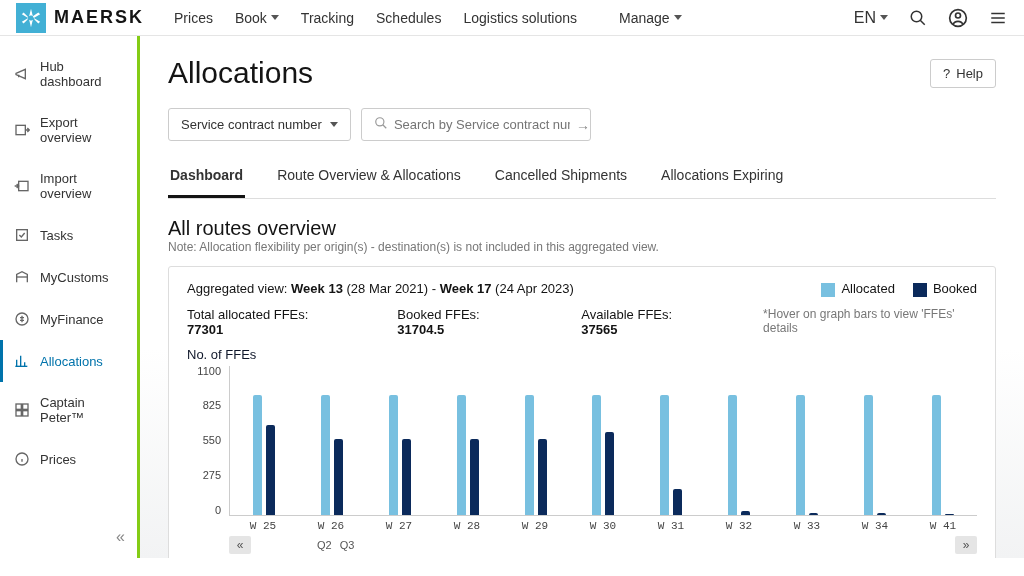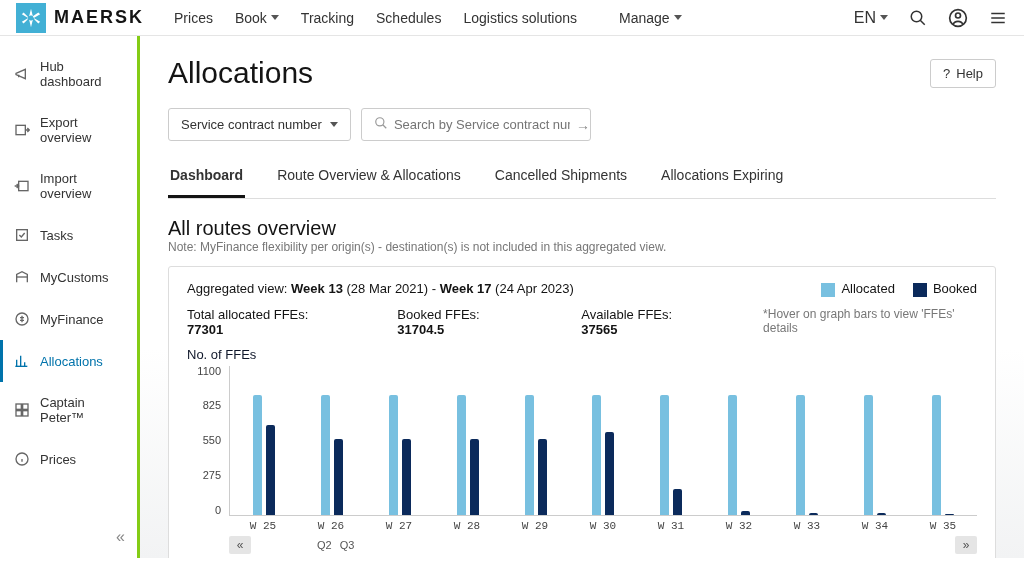--- a/index.html
+++ b/index.html
@@ -245,21 +245,21 @@
     </div>
 
     <div class="tabs">
       <div class="tab active">Dashboard</div>
       <div class="tab">Route Overview &amp; Allocations</div>
       <div class="tab">Cancelled Shipments</div>
       <div class="tab">Allocations Expiring</div>
     </div>
 
     <div class="section-title">All routes overview</div>
-    <div class="note">Note: MyFinance flexibility per origin(s) - destination(s) is not included in this aggregated view.</div>
+    <div class="note">Note: Allocation flexibility per origin(s) - destination(s) is not included in this aggregated view.</div>
 
     <div class="card">
       <div class="card-header">
         <div class="agg-view">
           <span>Aggregated view: </span><b>Week 13</b><span> (28 Mar 2021) - </span><b>Week 17</b><span> (24 Apr 2023)</span>
         </div>
         <div class="legend">
           <span><span class="swatch sw-alloc"></span><span>Allocated</span></span>
           <span><span class="swatch sw-book"></span><span>Booked</span></span>
         </div>
@@ -331,21 +331,21 @@
               <div>W 25</div>
               <div>W 26</div>
               <div>W 27</div>
               <div>W 28</div>
               <div>W 29</div>
               <div>W 30</div>
               <div>W 31</div>
               <div>W 32</div>
               <div>W 33</div>
               <div>W 34</div>
-              <div>W 35</div>
+              <div>W 41</div>
             </div>
           <div class="scroll-row">
             <div class="scroll-btn">«</div>
             <div class="quarter-labels">
                 <span>Q2</span>
                 <span>Q3</span>
               </div>
             <div style="flex:1"></div>
             <div class="scroll-btn">»</div>
           </div>

